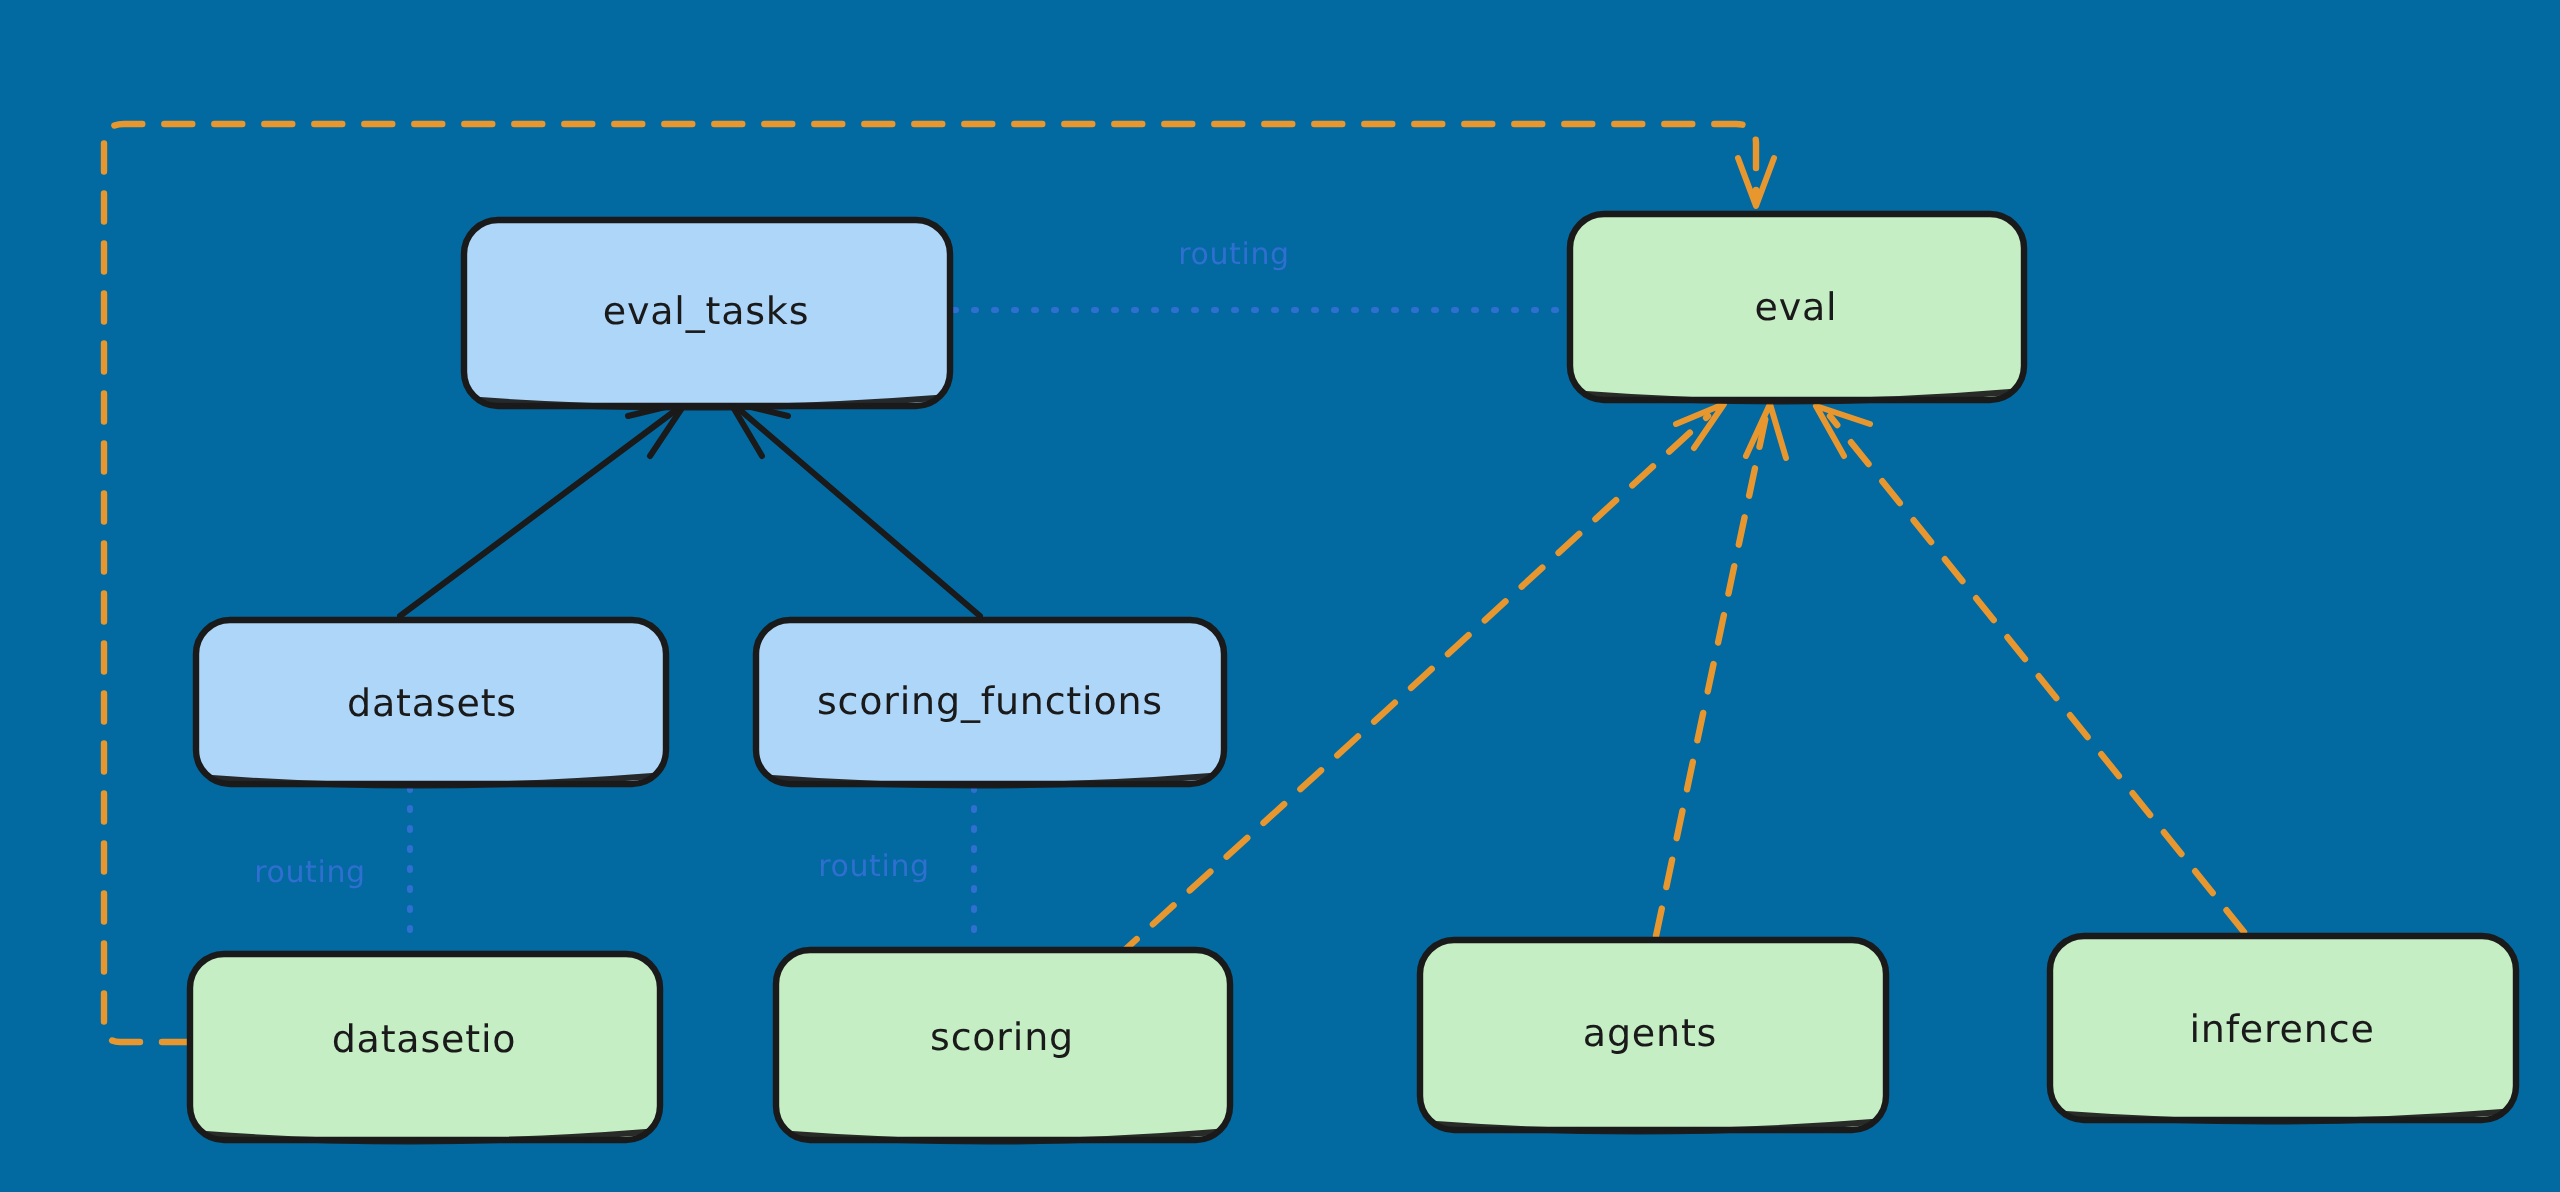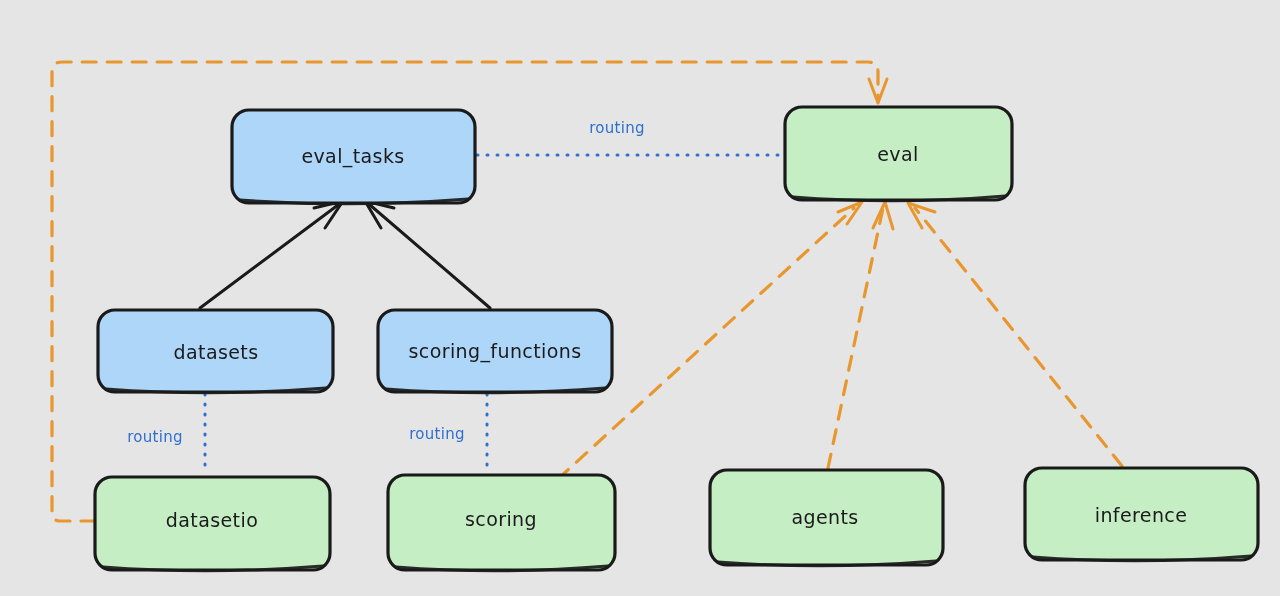--- a/index.html
+++ b/index.html
@@ -8,21 +8,21 @@
     padding: 0;
     background: #ffffff;
   }
   body {
     font-family: "DejaVu Sans", sans-serif;
   }
   #canvas-root {
     position: relative;
     width: 1280px;
     height: 596px;
-    background: #e5e5e5;
+    background: #0369a1;
     overflow: hidden;
   }
   #diagram-svg {
     position: absolute;
     left: 0;
     top: 0;
     width: 1280px;
     height: 596px;
   }
   .node-label {

